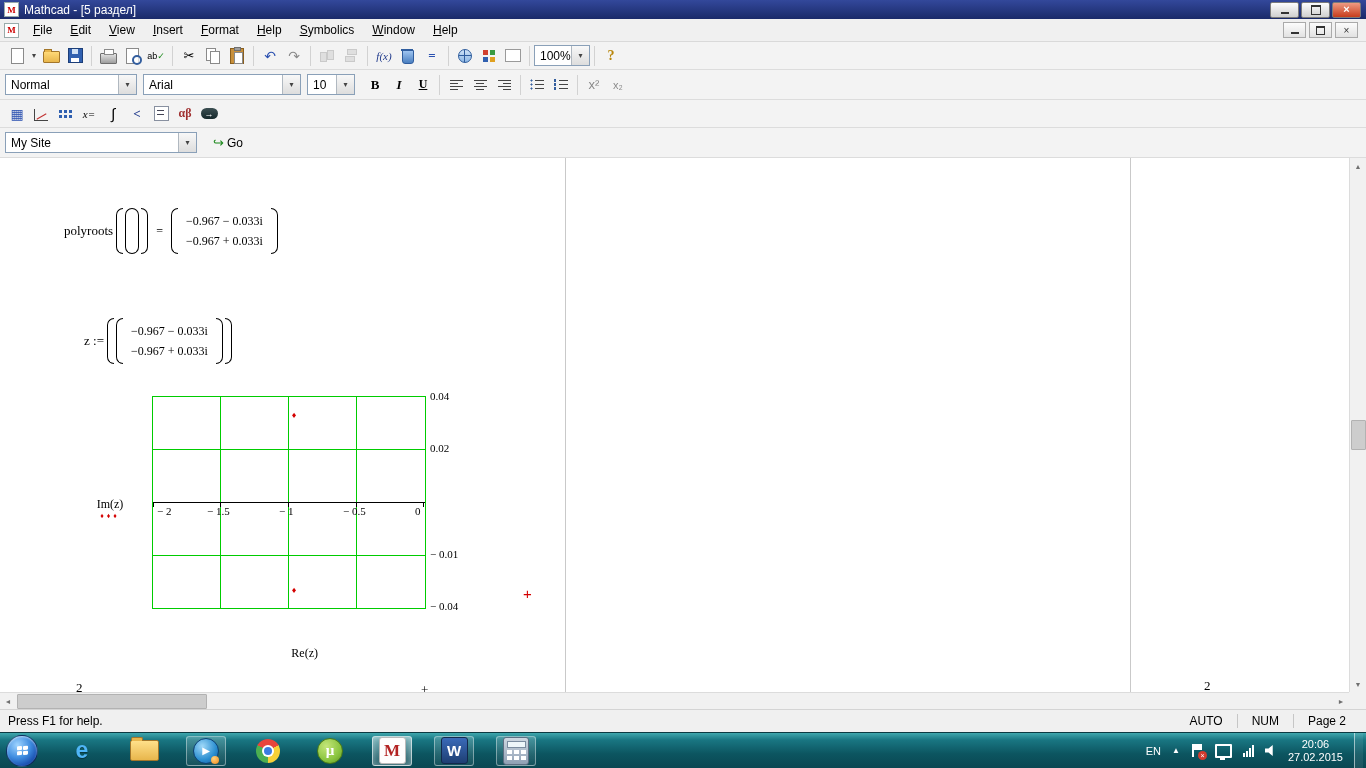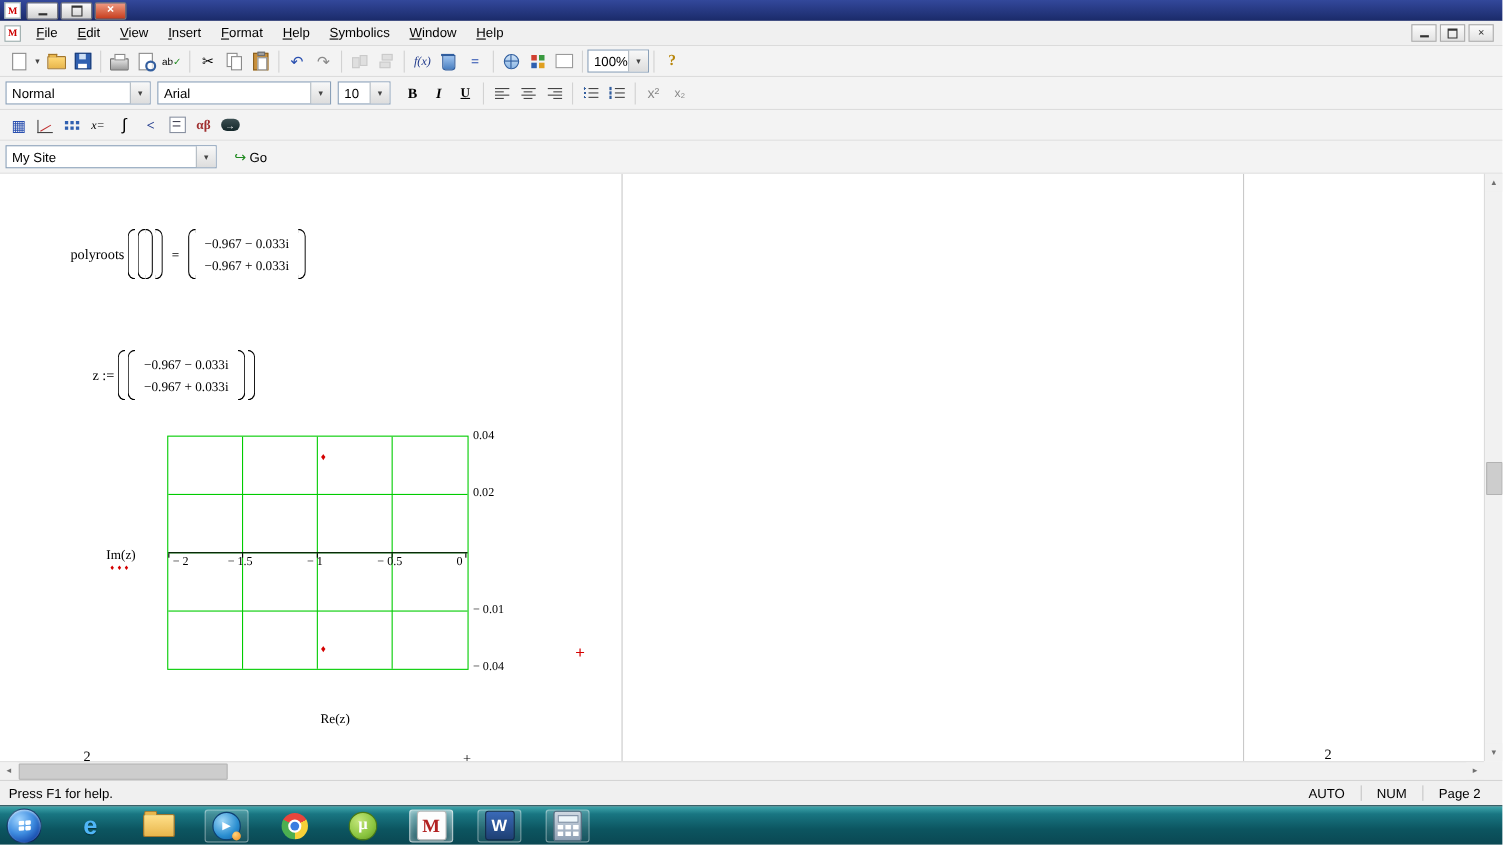--- a/index.html
+++ b/index.html
@@ -227,20 +227,21 @@
   .tr-clock{text-align:center;font-size:11px;line-height:13px;white-space:nowrap;}
   #show-desktop{width:8px;height:100%;border-left:1px solid rgba(255,255,255,.55);background:rgba(255,255,255,.08);}
 </style>
 </head>
 <body>
 
 <div id="screen">
 
   <div id="titlebar">
     <span class="doc-icon">M</span>
+    <span id="title-text">Mathcad - [5 раздел]</span>
     <span class="win-btns">
       <span class="wbtn">
           <span class="glyph-minbar"></span>
         </span>
       <span class="wbtn">
           <span class="glyph-maxbox"></span>
         </span>
       <span class="wbtn close">×</span>
     </span>
   </div>
@@ -557,15 +558,35 @@
       <span class="task active">
           <span class="ic-mc">M</span>
         </span>
       <span class="task running">
           <span class="ic-word">W</span>
         </span>
       <span class="task running">
           <span class="ic-calc"></span>
         </span>
     </div>
+    <div id="tray">
+      <span class="tr-lang">EN</span>
+      <span class="tr-arrow">▲</span>
+      <span class="tr-flag">
+          <span class="tr-badge">×</span>
+        </span>
+      <span class="tr-mon"></span>
+      <span class="tr-bars">
+          <i style="height:4px"></i>
+          <i style="height:6px"></i>
+          <i style="height:9px"></i>
+          <i style="height:12px"></i>
+        </span>
+      <span class="tr-spk"></span>
+      <span class="tr-clock">
+        <span>20:06</span><br>
+        <span>27.02.2015</span>
+      </span>
+      <span id="show-desktop"></span>
+    </div>
   </div>
 
 </div>
 
 </body></html>

